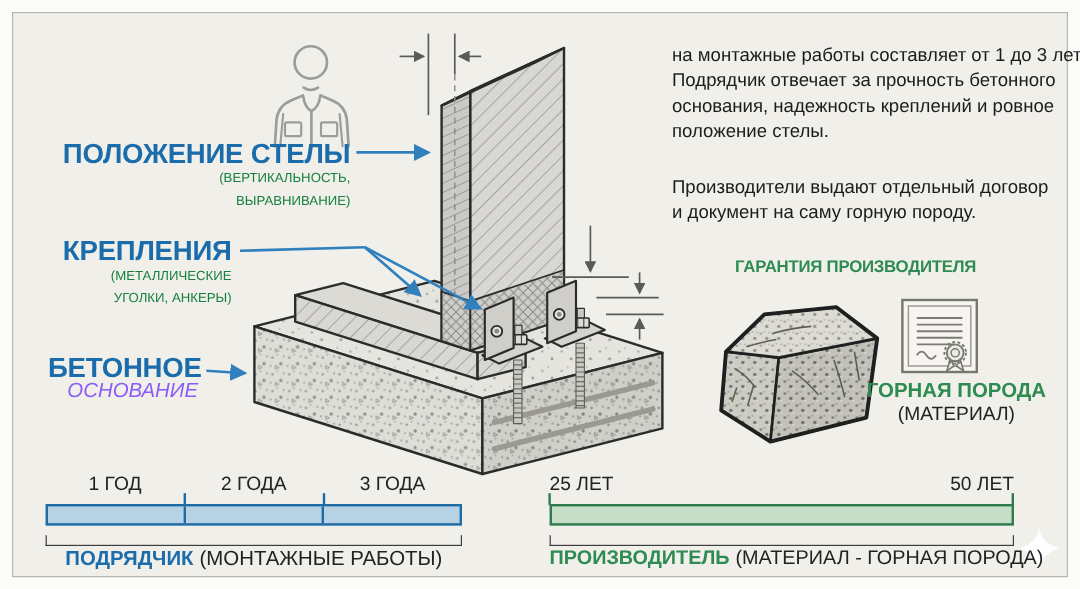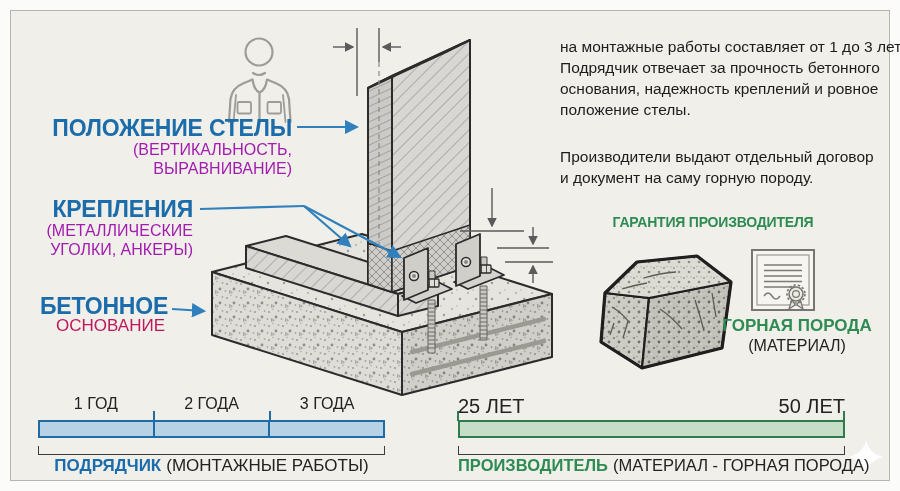--- a/index.html
+++ b/index.html
@@ -4,22 +4,22 @@
 <style>
   html,body{margin:0;padding:0;background:#fbfbf9;}
   .stage{position:relative;width:900px;height:491px;background:#fbfbf9;overflow:hidden;
          font-family:"Liberation Sans",sans-serif;color:var(--text,#1e1e1e);}
   .frame{position:absolute;left:10px;top:10px;right:10px;bottom:10px;
          border:1.5px solid var(--frame,#b5b5ae);background:var(--background,#f0efea);}
   .abs{position:absolute;}
   .nowrap{white-space:nowrap;}
   .callout{text-align:right;}
   .callout .title{font-weight:bold;color:var(--blue,#1b6cab);font-size:23px;line-height:20px;letter-spacing:-0.2px;}
-  .callout .sub{font-size:16px;line-height:19px;color:#a21caf;}
-  .callout .sub-big{font-size:17px;line-height:20px;color:#be185d;}
+  .callout .sub{font-size:11px;line-height:19px;color:#15803d;}
+  .callout .sub-big{font-size:17px;line-height:20px;color:#8b5cf6;font-style:italic;}
   .info{font-size:15.5px;line-height:21px;color:#1c1c1c;}
   .info .line{white-space:nowrap;}
   .p2{margin-top:26px;}
   .g-heading{font-weight:bold;font-size:14px;color:var(--green,#2e8b52);text-align:center;letter-spacing:-0.2px;}
   .material{text-align:center;}
   .material .title{font-weight:bold;font-size:17px;line-height:20px;color:var(--green,#2e8b52);}
   .material .note{font-size:16px;line-height:20px;color:#222;}
   .tl-labels{display:flex;font-size:16px;color:#222;}
   .tl-labels .cell{flex:1;text-align:center;}
   .bar{box-sizing:border-box;height:18px;}
@@ -28,21 +28,21 @@
   .divider{position:absolute;top:0;bottom:0;width:2px;background:var(--blue_border,#1f6ba3);}
   .tick{width:2px;height:10px;}
   .tick-blue{background:var(--blue_border,#1f6ba3);}
   .tick-green{background:var(--green_border,#2f7b4d);}
   .bracket{box-sizing:border-box;height:9px;border-left:1.5px solid #3c3c3c;
            border-right:1.5px solid #3c3c3c;border-bottom:1.5px solid #3c3c3c;}
   .caption{font-size:17px;text-align:center;color:#222;}
   .caption .emph-blue{font-weight:bold;color:var(--blue,#1b6cab);}
   .caption .emph-green{font-weight:bold;color:var(--green,#2e8b52);}
   .caption .note{margin-left:5px;}
-  .endlab{font-size:20px;color:#222;}
+  .endlab{font-size:16px;color:#222;}
 </style>
 </head>
 <body>
 
 <div class="stage">
   <div class="frame"></div>
 
   <svg class="abs" style="left:0;top:0;" width="900" height="491" viewBox="0 0 900 491">
     <defs>
       <pattern id="speckle" width="14" height="14" patternUnits="userSpaceOnUse">

